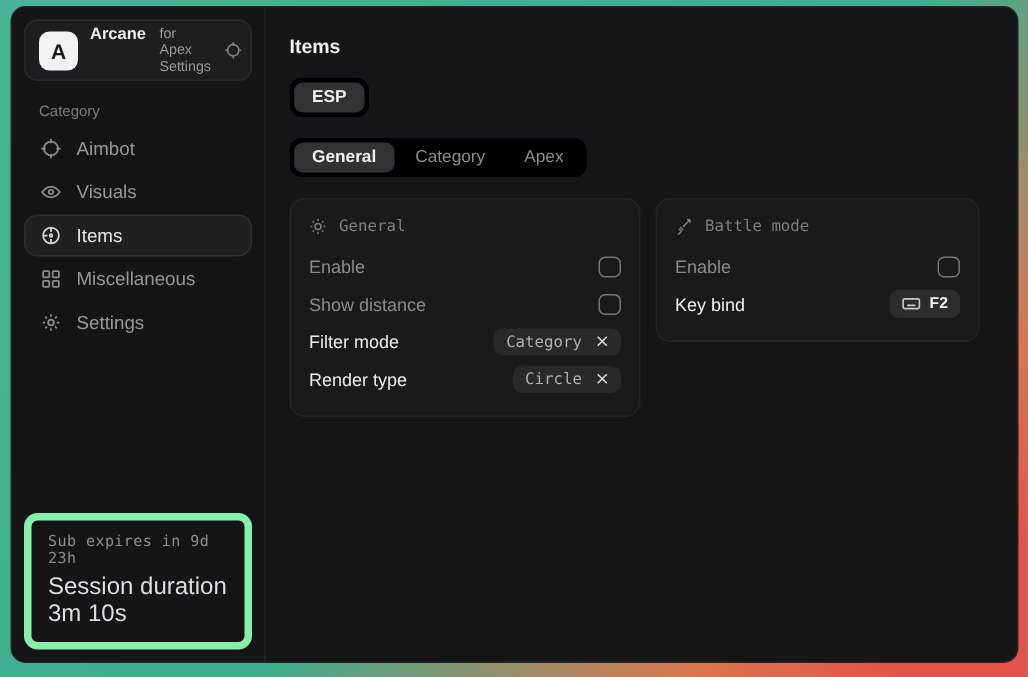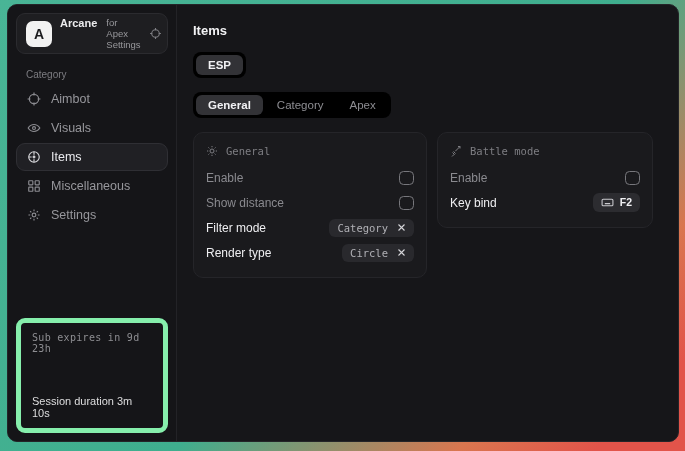--- a/index.html
+++ b/index.html
@@ -49,21 +49,21 @@
     background:#202024; border-color:#2f2f34; color:#e8e8ec;
   }
   .nav-item.active .nicon { color:#d6d6da; }
 
   .side-spacer { flex:1; }
   .side-footer {
     border:5px solid #86efac; border-radius:9px; padding:9px 11px;
     display:flex; flex-direction:column; gap:5px;
   }
   .sub-line { font-size:10px; color:#8e8e92; letter-spacing:.3px; }
-  .sess-line { font-size:11px; color:#dededf;margin-top:36px; }
+  .sess-line { font-size:16px; color:#dededf; }
 
   
   .main { flex:1; padding:14px 16px; display:flex; flex-direction:column; }
   .page-title { font-size:13px; font-weight:700; color:#f2f2f4; margin:4px 0 14px; }
 
   .tab-group {
     display:inline-flex; align-self:flex-start; background:#000000;
     border-radius:8px; padding:3px; gap:2px; margin-bottom:12px;
   }
   .tab {

